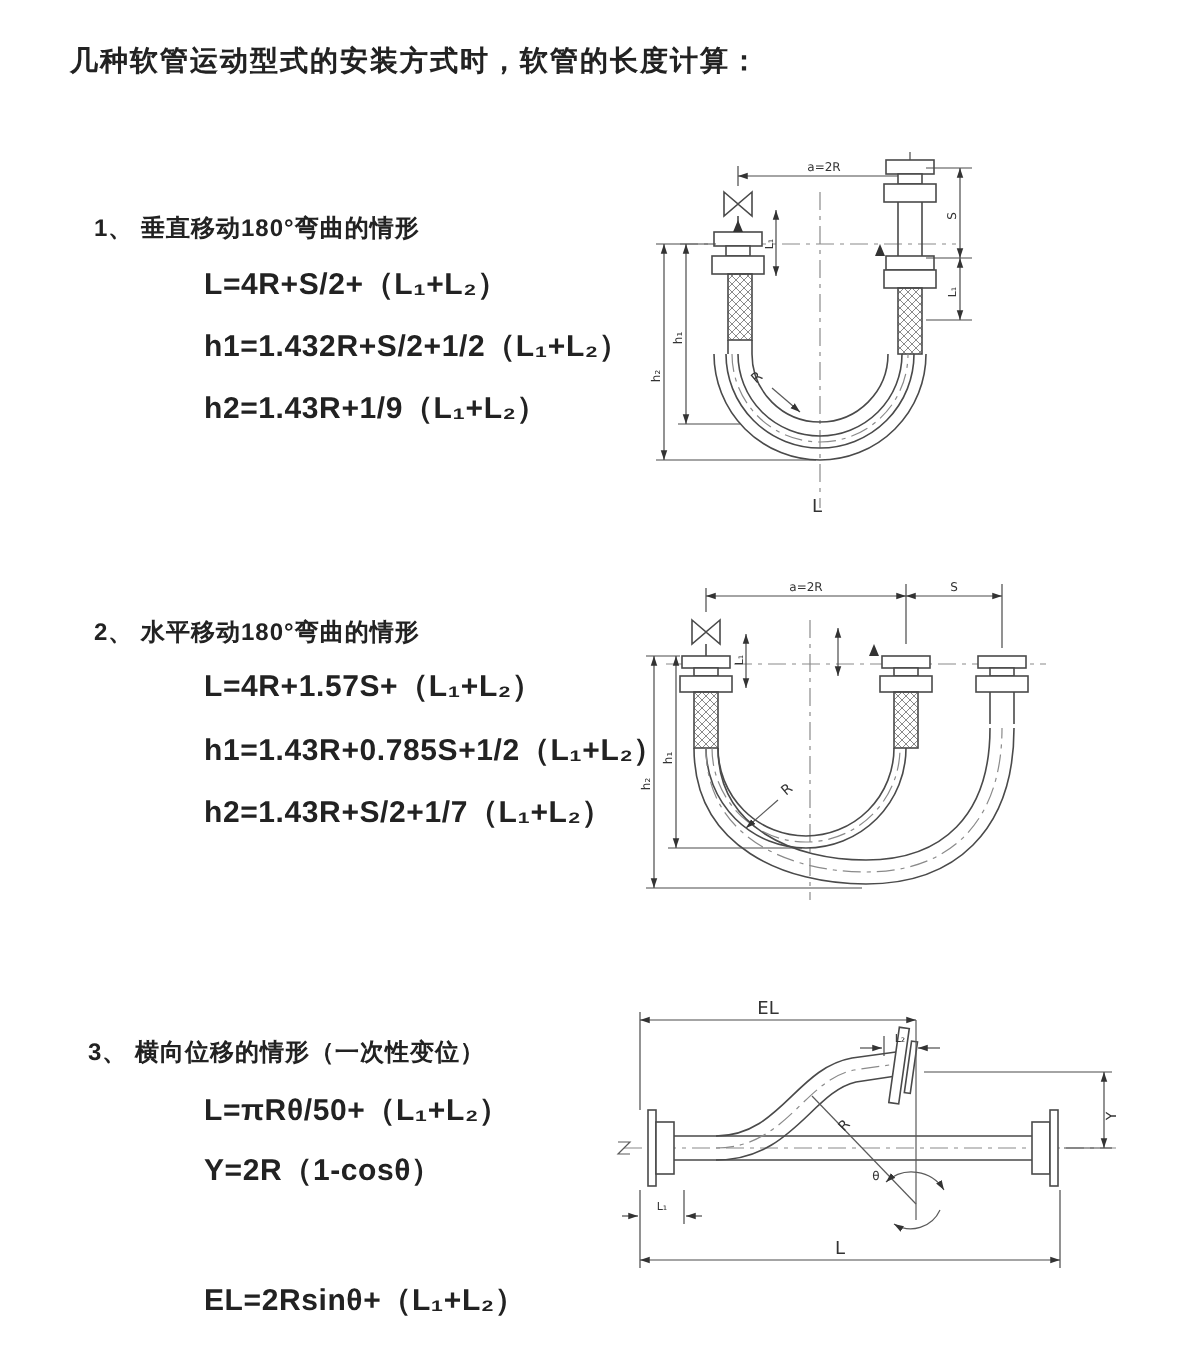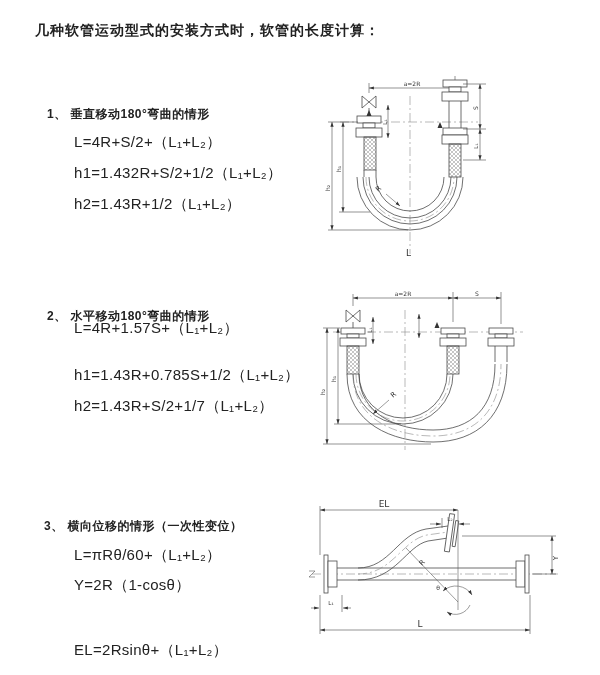--- a/index.html
+++ b/index.html
@@ -9,21 +9,21 @@
     overflow:hidden;
   }
   .abs{position:absolute;}
   .doc-title{
     left:35px;top:22px;font-size:14px;font-weight:700;letter-spacing:1px;color:#222;
   }
   .sec-heading{
     font-size:12px;font-weight:700;letter-spacing:0.5px;color:#222;
   }
   .formula{
-    font-size:15px;font-weight:400;color:#222;letter-spacing:0.3px;white-space:pre;
+    font-size:15px;font-weight:700;color:#222;letter-spacing:0.3px;white-space:pre;margin-left:28px;
   }
   svg{position:absolute;overflow:visible;}
   svg .ln{stroke:#4a4a4a;stroke-width:0.8;fill:none;}
   svg .thin{stroke:#5a5a5a;stroke-width:0.6;fill:none;}
   svg .cline{stroke:#8a8a8a;stroke-width:0.6;fill:none;stroke-dasharray:9 3 2 3;}
   svg .part{stroke:#4a4a4a;stroke-width:0.8;fill:#ffffff;}
   svg .braid{stroke:#4a4a4a;stroke-width:0.8;}
   svg .dim{stroke:#4a4a4a;stroke-width:0.6;fill:none;}
   svg text{font-family:"DejaVu Sans","Liberation Sans",sans-serif;fill:#333;}
   svg .lbl{font-size:6px;}
@@ -33,21 +33,21 @@
   svg .solid{fill:#333;stroke:none;}
 </style>
 </head>
 <body>
 
 <div class="abs doc-title">几种软管运动型式的安装方式时，软管的长度计算：</div>
 
 <div class="abs sec-heading" style="left:47px;top:106px;">1、 垂直移动180°弯曲的情形</div>
 <div class="abs formula" style="left:74px;top:133px;">L=4R+S/2+（L₁+L₂）</div>
 <div class="abs formula" style="left:74px;top:164px;text-align:center;">h1=1.432R+S/2+1/2（L₁+L₂）</div>
-<div class="abs formula" style="left:74px;top:195px;">h2=1.43R+1/2（L₁+L₂）</div>
+<div class="abs formula" style="left:74px;top:195px;">h2=1.43R+1/9（L₁+L₂）</div>
 
 <svg style="left:312px;top:72px;" width="280" height="188" viewBox="0 0 280 188">
   <defs>
     <pattern id="hatch1" patternUnits="userSpaceOnUse" width="4" height="4">
       <path d="M0,4 L4,0 M0,0 L4,4" stroke="#8a8a8a" stroke-width="0.5"></path>
     </pattern>
     <marker id="arr1" viewBox="0 0 10 6" refX="9" refY="3" markerWidth="9" markerHeight="6" orient="auto-start-reverse">
       <path d="M0,0 L9,3 L0,6 Z" fill="#333"></path>
     </marker>
   </defs>
@@ -123,21 +123,21 @@
 
   <g>
     <line class="thin" x1="74" y1="122" x2="88" y2="134" marker-end="url(#arr1)"></line>
     <text class="lbl-m" x="66" y="120" transform="rotate(-40 66 120)">R</text>
   </g>
 
   <text class="lbl-l" x="94" y="184">L</text>
 </svg>
 
 <div class="abs sec-heading" style="left:47px;top:308px;text-align:center;">2、 水平移动180°弯曲的情形</div>
-<div class="abs formula" style="left:74px;top:319px;">L=4R+1.57S+（L₁+L₂）</div>
+<div class="abs formula" style="left:74px;top:334px;">L=4R+1.57S+（L₁+L₂）</div>
 <div class="abs formula" style="left:74px;top:366px;text-align:center;">h1=1.43R+0.785S+1/2（L₁+L₂）</div>
 <div class="abs formula" style="left:74px;top:397px;">h2=1.43R+S/2+1/7（L₁+L₂）</div>
 
 <svg style="left:313px;top:284px;" width="284" height="172" viewBox="0 0 284 172">
   <defs>
     <pattern id="hatch2" patternUnits="userSpaceOnUse" width="4" height="4">
       <path d="M0,4 L4,0 M0,0 L4,4" stroke="#8a8a8a" stroke-width="0.5"></path>
     </pattern>
     <marker id="arr2" viewBox="0 0 10 6" refX="9" refY="3" markerWidth="9" markerHeight="6" orient="auto-start-reverse">
       <path d="M0,0 L9,3 L0,6 Z" fill="#333"></path>
@@ -215,21 +215,21 @@
     <text class="lbl-s" transform="rotate(-90)" x="-46" y="58.5" text-anchor="middle">L₁</text>
   </g>
 
   <g>
     <line class="thin" x1="76" y1="116" x2="60" y2="130" marker-end="url(#arr2)"></line>
     <text class="lbl-m" x="80" y="114" transform="rotate(-40 80 114)">R</text>
   </g>
 </svg>
 
 <div class="abs sec-heading" style="left:44px;top:518px;">3、 横向位移的情形（一次性变位）</div>
-<div class="abs formula" style="left:74px;top:546px;">L=πRθ/60+（L₁+L₂）</div>
+<div class="abs formula" style="left:74px;top:546px;">L=πRθ/50+（L₁+L₂）</div>
 <div class="abs formula" style="left:74px;top:576px;">Y=2R（1-cosθ）</div>
 <div class="abs formula" style="left:74px;top:641px;">EL=2Rsinθ+（L₁+L₂）</div>
 
 <svg style="left:306px;top:498px;" width="292" height="152" viewBox="0 0 292 152">
   <defs>
     <marker id="arr3" viewBox="0 0 10 6" refX="9" refY="3" markerWidth="9" markerHeight="6" orient="auto-start-reverse">
       <path d="M0,0 L9,3 L0,6 Z" fill="#333"></path>
     </marker>
   </defs>
 

